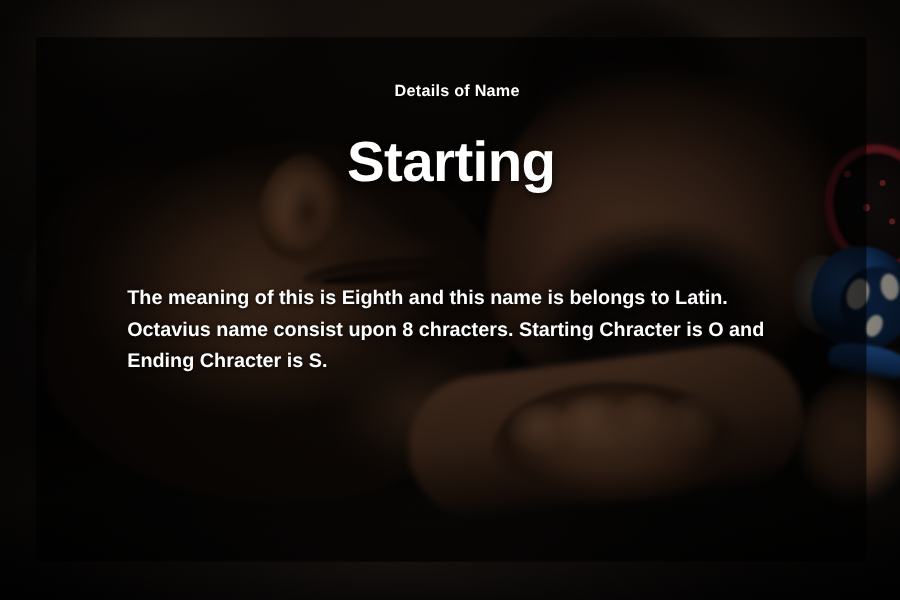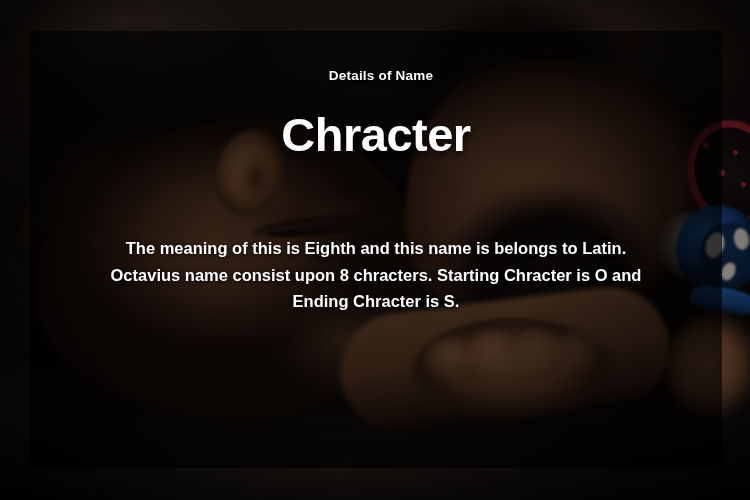--- a/index.html
+++ b/index.html
@@ -304,21 +304,21 @@
     text-shadow: 0 2px 6px rgba(0,0,0,0.8);
   }
 
   .description {
     margin-top: 44px;
     width: 540px;
     font-size: 16.5px;
     font-weight: bold;
     color: #ffffff;
     line-height: 1.62;
-    text-align: center;
+    text-align: left;
     text-shadow: 0 1px 4px rgba(0,0,0,0.9);
   }
 
   .footer-link {
     position: absolute;
     left: 0;
     right: 0;
     bottom: 12px;
     text-align: center;
     font-size: 11.5px;
@@ -374,20 +374,20 @@
     <div class="far-skin"></div>
 
     <div class="vignette"></div>
   </div>
 
   <div class="overlay-card">
     <div class="card-inner">
 
       <div class="kicker">Details of Name</div>
 
-      <h1 class="name-title">Chracter</h1>
+      <h1 class="name-title">Starting</h1>
 
       <p class="description">The meaning of this is Eighth and this name is belongs to Latin. Octavius name consist upon 8 chracters. Starting Chracter is O and Ending Chracter is S.</p>
 
     </div>
   </div>
 
 </div>
 
 </body></html>

